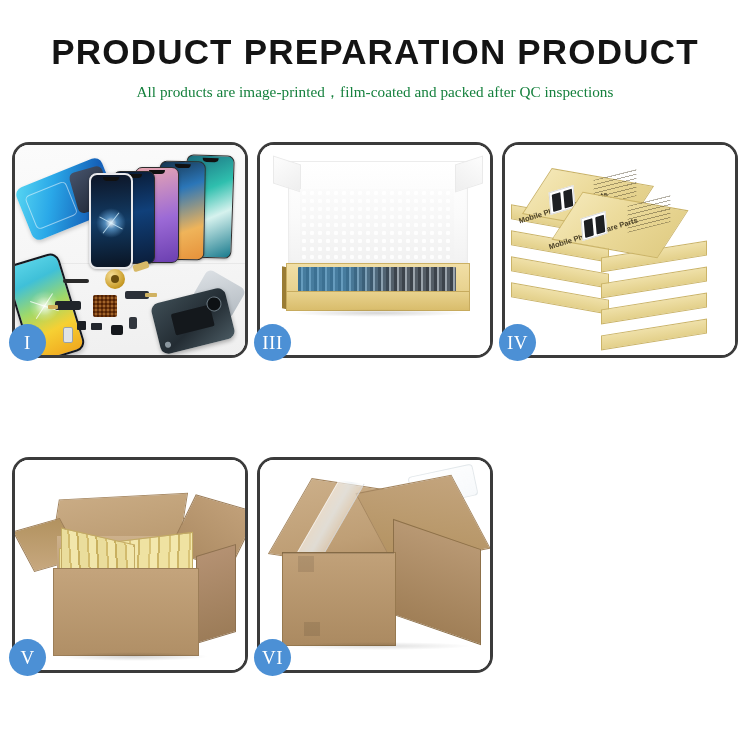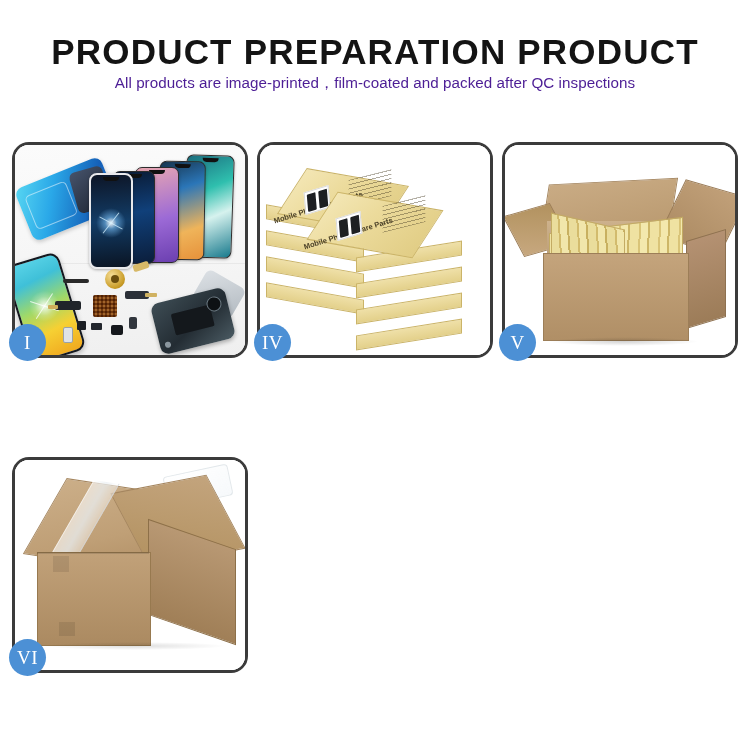--- a/index.html
+++ b/index.html
@@ -19,24 +19,24 @@
   .title {
     font-family: "Liberation Sans", sans-serif;
     font-size: 35px;
     font-weight: bold;
     letter-spacing: 1.2px;
     color: #141414;
     line-height: 1.05;
     white-space: nowrap;
   }
   .subtitle {
-    margin-top: 2px;
-    font-family: Liberation Sans, sans-serif;
+    margin-top: 11px;
+    font-family: Liberation Serif, serif;
     font-size: 15.2px;
-    color: #4c1d95;
+    color: #15803d;
     letter-spacing: 0.05px;
     white-space: nowrap;
   }
 
   
   .grid {
     position: absolute;
     left: 12px; top: 142px;
     width: 726px;
     display: grid;
@@ -433,20 +433,34 @@
         <div class="chassis">
           <span class="batt"></span>
           <span class="cam"></span>
           <span class="scr"></span>
         </div>
       </div>
       <div class="badge">I</div>
     </div>
 
 
+    <div class="panel">
+      <div class="panel-inner">
+        <div class="p3-bg"></div>
+        <div class="box3-lid"></div>
+        <div class="box3-foam"></div>
+        <div class="box3-base-l"></div>
+        <div class="box3-base-r"></div>
+        <div class="box3-base"></div>
+        <div class="box3-items"></div>
+        <div class="box3-base-front"></div>
+        <div class="box3-shadow"></div>
+      </div>
+      <div class="badge">III</div>
+    </div>
 
     <div class="panel">
       <div class="panel-inner">
         <div class="p4-bg"></div>
         <div class="stackwrap">
 
           <div class="kbox" style="left:6px; top:68px; width:96px; height:13px; transform:skewY(10deg);"></div>
           <div class="kbox" style="left:6px; top:94px; width:96px; height:13px; transform:skewY(10deg);"></div>
           <div class="kbox" style="left:6px; top:120px; width:96px; height:13px; transform:skewY(10deg);"></div>
           <div class="kbox" style="left:6px; top:146px; width:96px; height:13px; transform:skewY(10deg);"></div>

